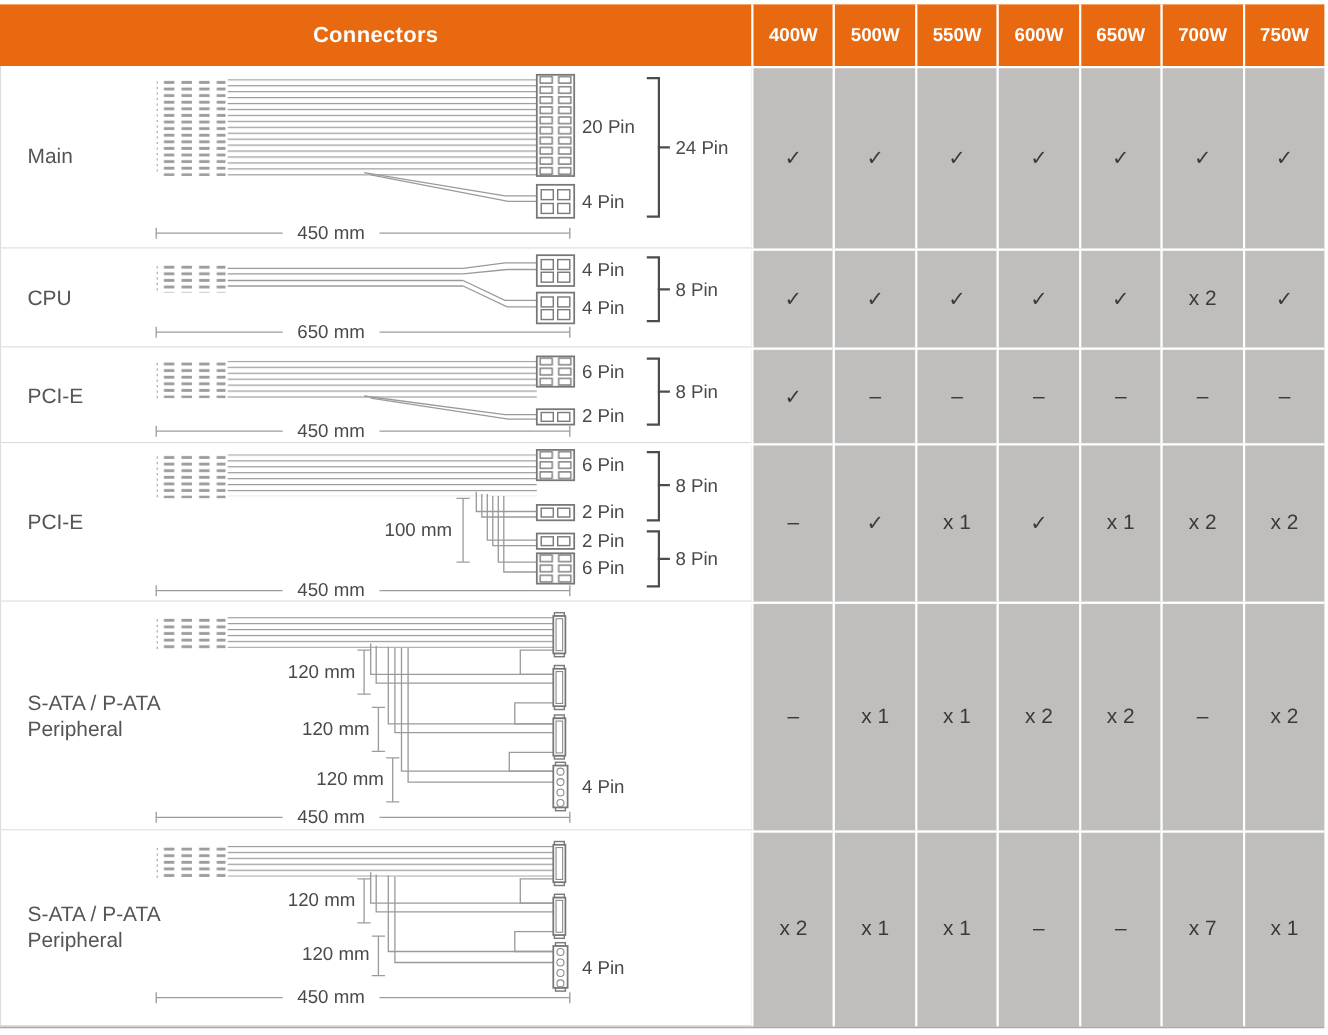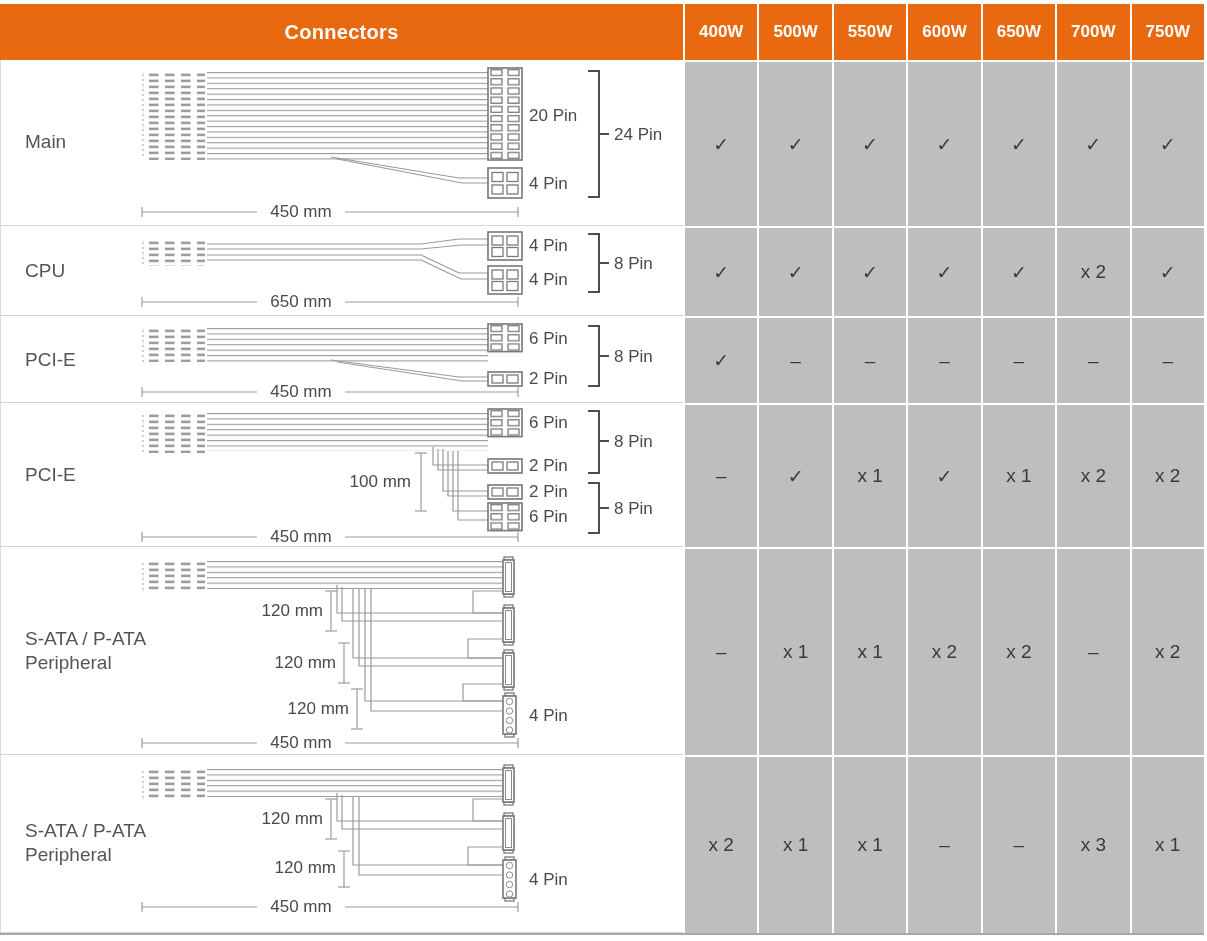--- a/index.html
+++ b/index.html
@@ -406,19 +406,19 @@
         <line class="dim" x1="517" y1="147" x2="517" y2="157"></line>
         <text class="dtext" x="300" y="157" text-anchor="middle">450 mm</text>
       </svg>
     </div>
     <div class="vals">
       <div class="vcell">x 2</div>
       <div class="vcell">x 1</div>
       <div class="vcell">x 1</div>
       <div class="vcell">–</div>
       <div class="vcell">–</div>
-      <div class="vcell">x 3</div>
+      <div class="vcell">x 7</div>
       <div class="vcell">x 1</div>
     </div>
   </div>
 
   <div class="bottom-bar"></div>
 </div>
 
 </body></html>

